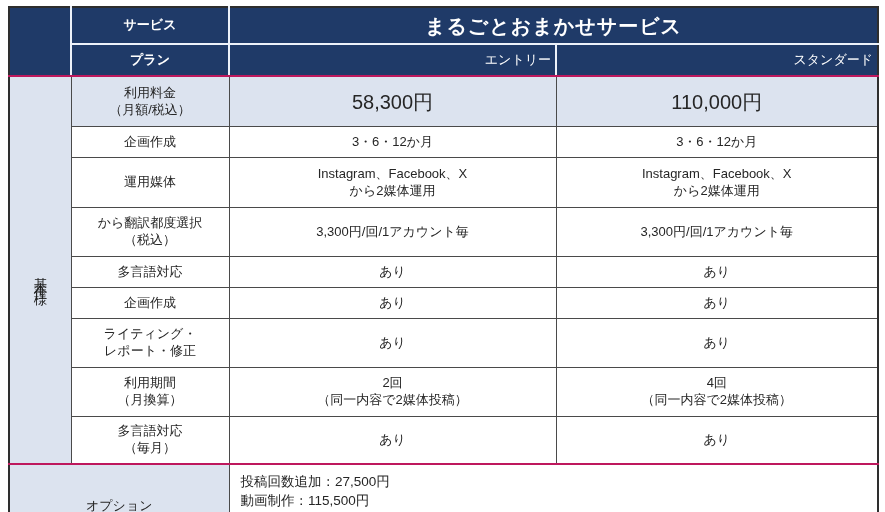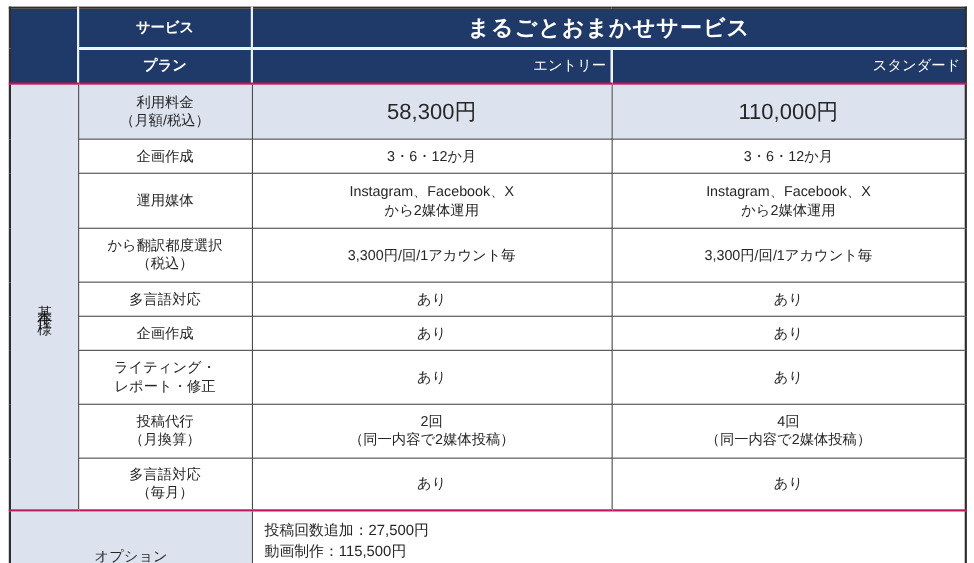--- a/index.html
+++ b/index.html
@@ -138,21 +138,21 @@
   </tr>
 
   <tr class="h45">
     <td>ライティング・
 レポート・修正</td>
     <td>あり</td>
     <td class="br-thick">あり</td>
   </tr>
 
   <tr class="h45">
-    <td>投稿代行
+    <td>利用期間
 （月換算）</td>
     <td>2回
 （同一内容で2媒体投稿）</td>
     <td class="br-thick">4回
 （同一内容で2媒体投稿）</td>
   </tr>
 
   <tr class="h43">
     <td class="bb-thick">多言語対応
 （毎月）</td>

